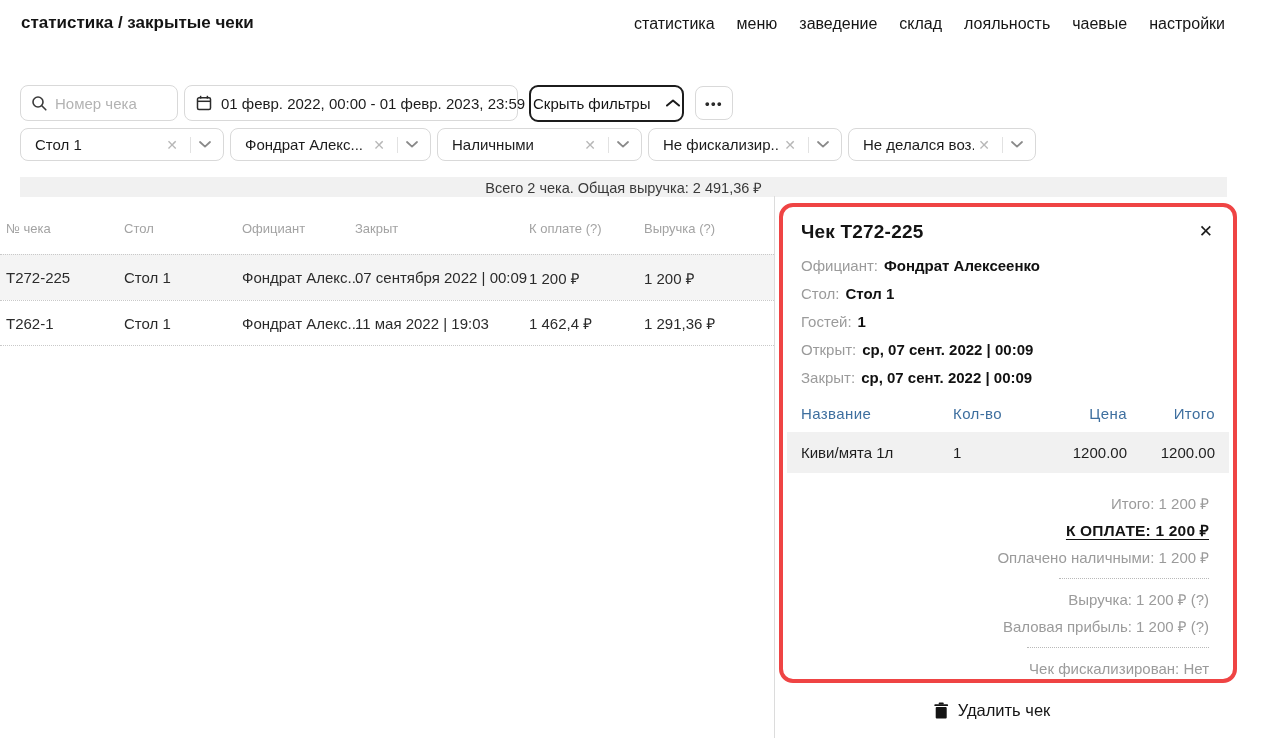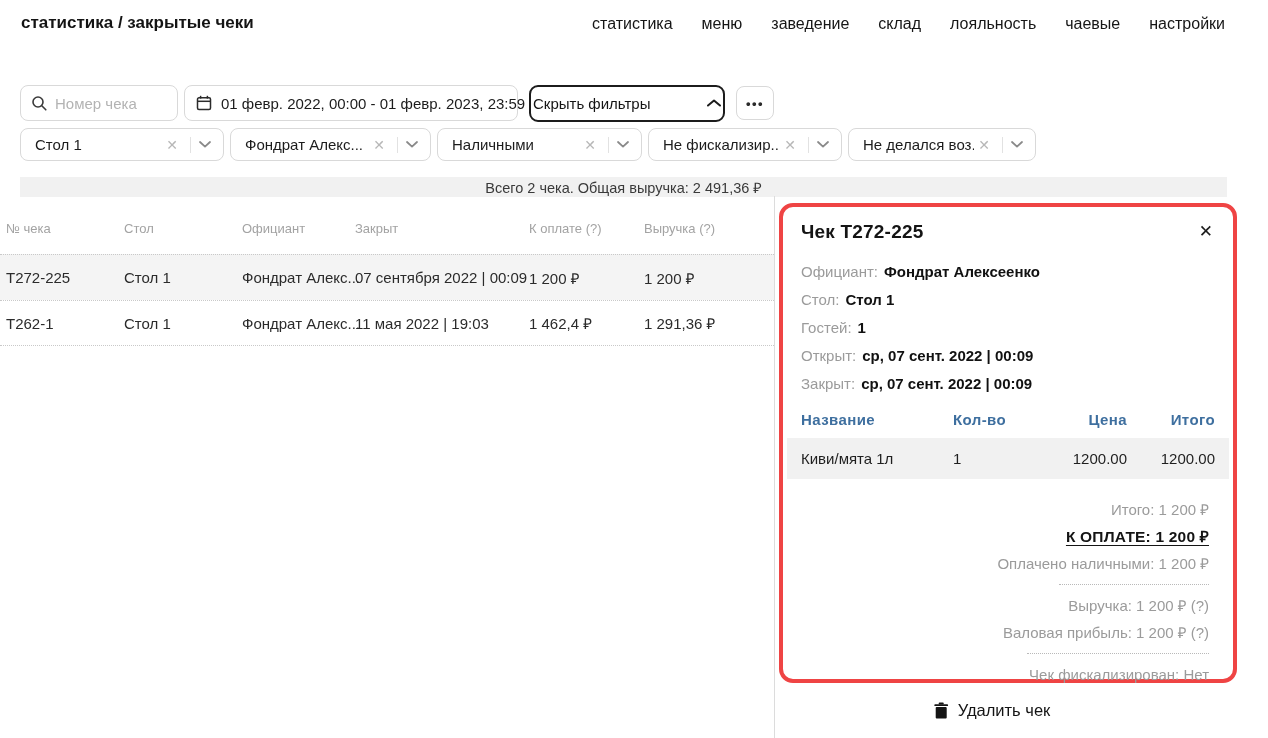--- a/index.html
+++ b/index.html
@@ -4,32 +4,32 @@
 <style>
   * { box-sizing: border-box; margin: 0; padding: 0; }
   html, body { width: 1268px; height: 738px; }
   body {
     font-family: "Liberation Sans", sans-serif;
     background: #ffffff; color: #1c1c1c;
     position: relative; overflow: hidden;
   }
   
   .breadcrumb { position: absolute; left: 21px; top: 13px; font-size: 17px; font-weight: 700; color: #141414; }
-  .topnav { position: absolute; right: 43px; top: 15px; display: flex; gap: 29px; align-items: center; }
+  .topnav { position: absolute; right: 43px; top: 15px; display: flex; gap: 22px; align-items: center; }
   .nav-item { font-size: 16px; color: #161616; text-decoration: none; cursor: pointer; white-space: nowrap; }
 
   
   .filterbar { position: absolute; left: 20px; top: 85px; height: 36px; display: flex; align-items: center; }
   .search-box { width: 158px; height: 36px; border: 1px solid #d9d9d9; border-radius: 8px;
     display: flex; align-items: center; padding: 0 10px; gap: 8px; background: #fff; }
   .search-box input { border: none; outline: none; width: 100%; font-size: 15px; font-family: inherit; color: #1c1c1c; background: transparent; }
   .search-box input::placeholder { color: #b3b3b3; }
   .date-btn { margin-left: 6px; width: 334px; height: 36px; border: 1px solid #d9d9d9; border-radius: 8px; background: #fff;
     display: flex; align-items: center; gap: 9px; padding: 0 11px; font-size: 15px; font-family: inherit; color: #1c1c1c; cursor: pointer; white-space: nowrap; text-align: center; }
-  .hide-btn { margin-left: 11px; width: 196px; height: 37px; border: 2px solid #1c1c1c; border-radius: 9px; background: #fff;
+  .hide-btn { margin-left: 11px; width: 155px; height: 37px; border: 2px solid #1c1c1c; border-radius: 9px; background: #fff;
     display: flex; align-items: center; justify-content: space-between; padding: 0 2px; font-size: 15px; font-family: inherit; color: #141414; cursor: pointer; }
   .more-btn { margin-left: 11px; width: 38px; height: 34px; border: 1px solid #d9d9d9; border-radius: 8px; background: #fff;
     display: flex; align-items: center; justify-content: center; cursor: pointer; }
   .more-btn .dots { font-size: 13px; font-weight: 700; letter-spacing: 1.5px; color: #2b2b2b; line-height: 1; }
 
   
   .chips { position: absolute; left: 20px; top: 128px; display: flex; gap: 6px; }
   .chip { height: 33px; border: 1px solid #d9d9d9; border-radius: 8px; background: #fff;
     display: flex; align-items: center; padding: 0 12px 0 14px; cursor: pointer; }
   .chip-label { flex: 1; font-size: 15px; color: #1c1c1c; white-space: nowrap; overflow: hidden; }
@@ -53,28 +53,28 @@
   .trow.selected { background: #f4f4f4; }
   .trow .td { white-space: nowrap; }
 
   
   .v-divider { position: absolute; left: 774px; top: 196px; bottom: 0; width: 1px; background: #dcdcdc; }
   .receipt-card { position: absolute; left: 779px; top: 203px; width: 458px; height: 480px;
     border: 4px solid #ef4444; border-radius: 14px; background: #fff; padding: 14px 18px 14px 18px; }
   .card-head { display: flex; align-items: flex-start; justify-content: space-between; }
   .card-title { font-size: 19px; font-weight: 700; color: #141414; letter-spacing: 0.2px; }
   .card-close { font-size: 17px; color: #1c1c1c; cursor: pointer; line-height: 1; padding: 2px 2px; }
-  .info { margin-top: 15px; }
+  .info { margin-top: 9px; }
   .info-row { line-height: 28px; font-size: 15px; white-space: nowrap; }
   .info-row .lbl { color: #9b9b9b; margin-right: 6px; }
   .info-row .val { color: #111; font-weight: 700; }
 
   .items { margin-top: 13px; }
   .items-head, .item-row { display: flex; align-items: center; }
-  .items-head .cell { color: #3e6f9f; font-weight: 700; font-size: 15px; letter-spacing: 0.4px; }
+  .items-head .cell { color: #3e6f9f; font-weight: 400; font-size: 15px; letter-spacing: 0.4px; }
   .cell.name { flex: 1; text-align: left; }
   .cell.qty { width: 78px; text-align: left; }
   .cell.price { width: 96px; text-align: right; }
   .cell.total { width: 88px; text-align: right; }
   .item-row { margin: 10px -14px 0; padding: 12px 14px; background: #f1f1f1; font-size: 15px; color: #1f1f1f; }
 
   .totals { margin-top: 17px; text-align: right; padding-right: 6px; }
   .totals .line { line-height: 27px; font-size: 15px; color: #9b9b9b; white-space: nowrap; }
   .totals .line.dark { color: #141414; font-weight: 700; font-size: 15.5px; text-decoration: underline; text-underline-offset: 3px; letter-spacing: 0.2px; }
   .totals .dotted { border-bottom: 1px dotted #b9b9b9; height: 0; margin: 7px 0 7px auto; }

